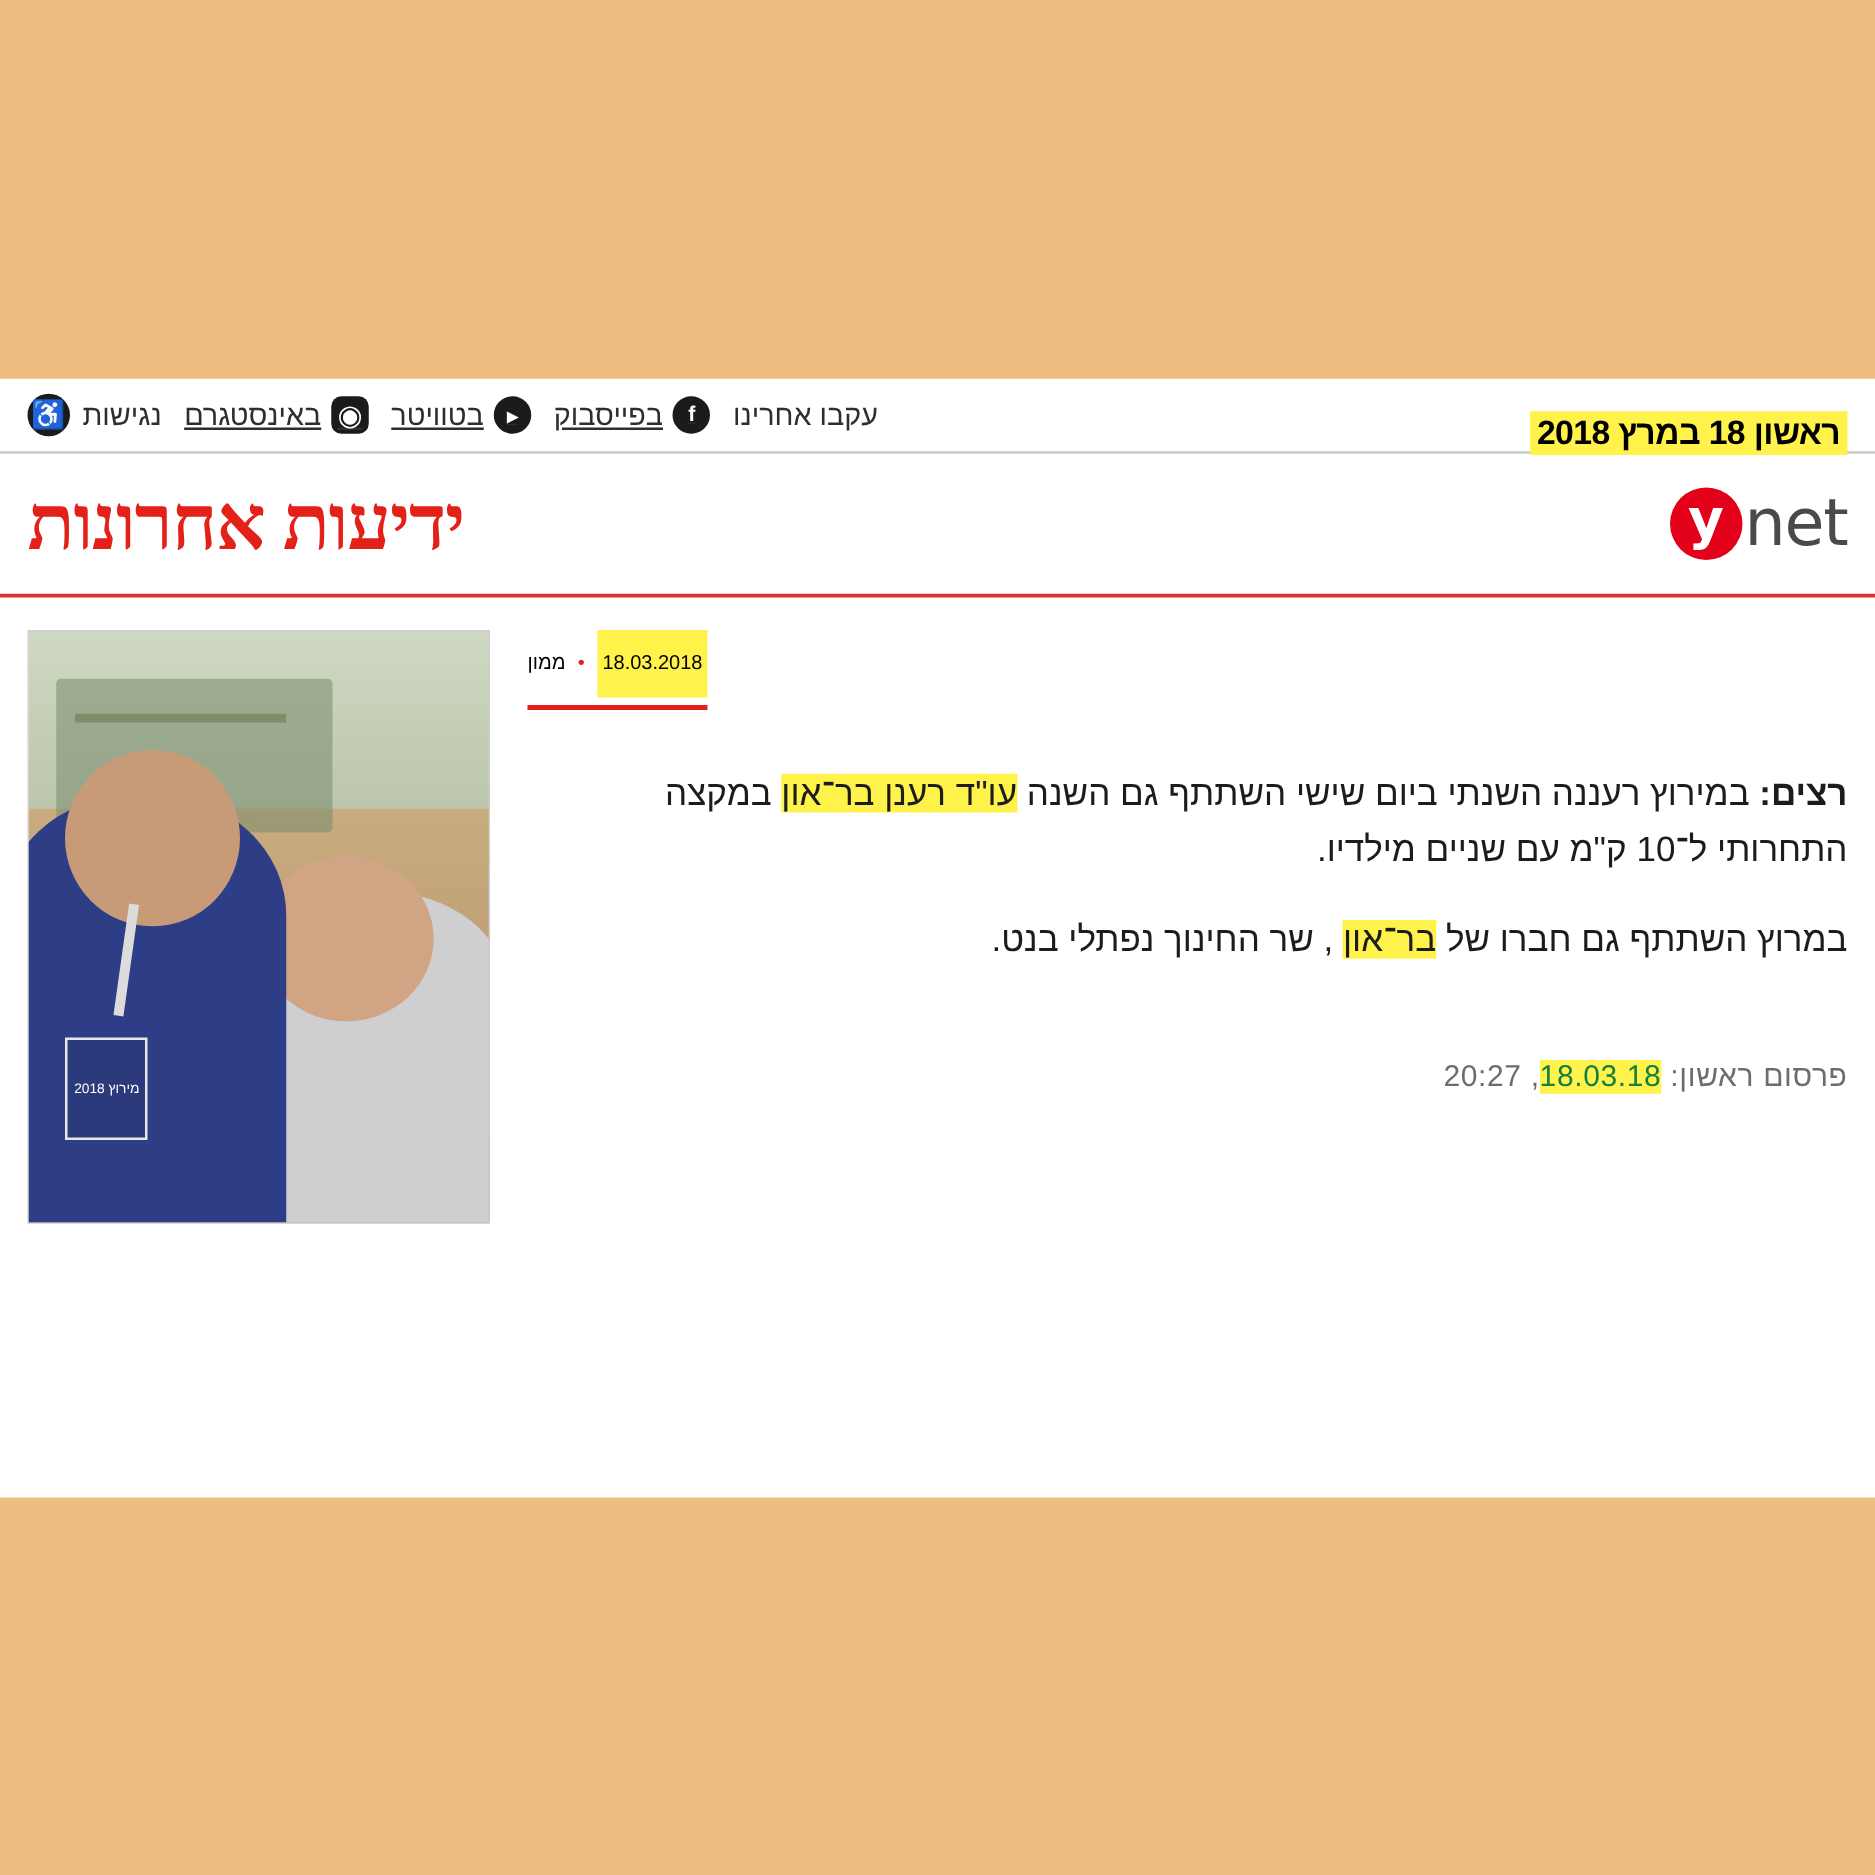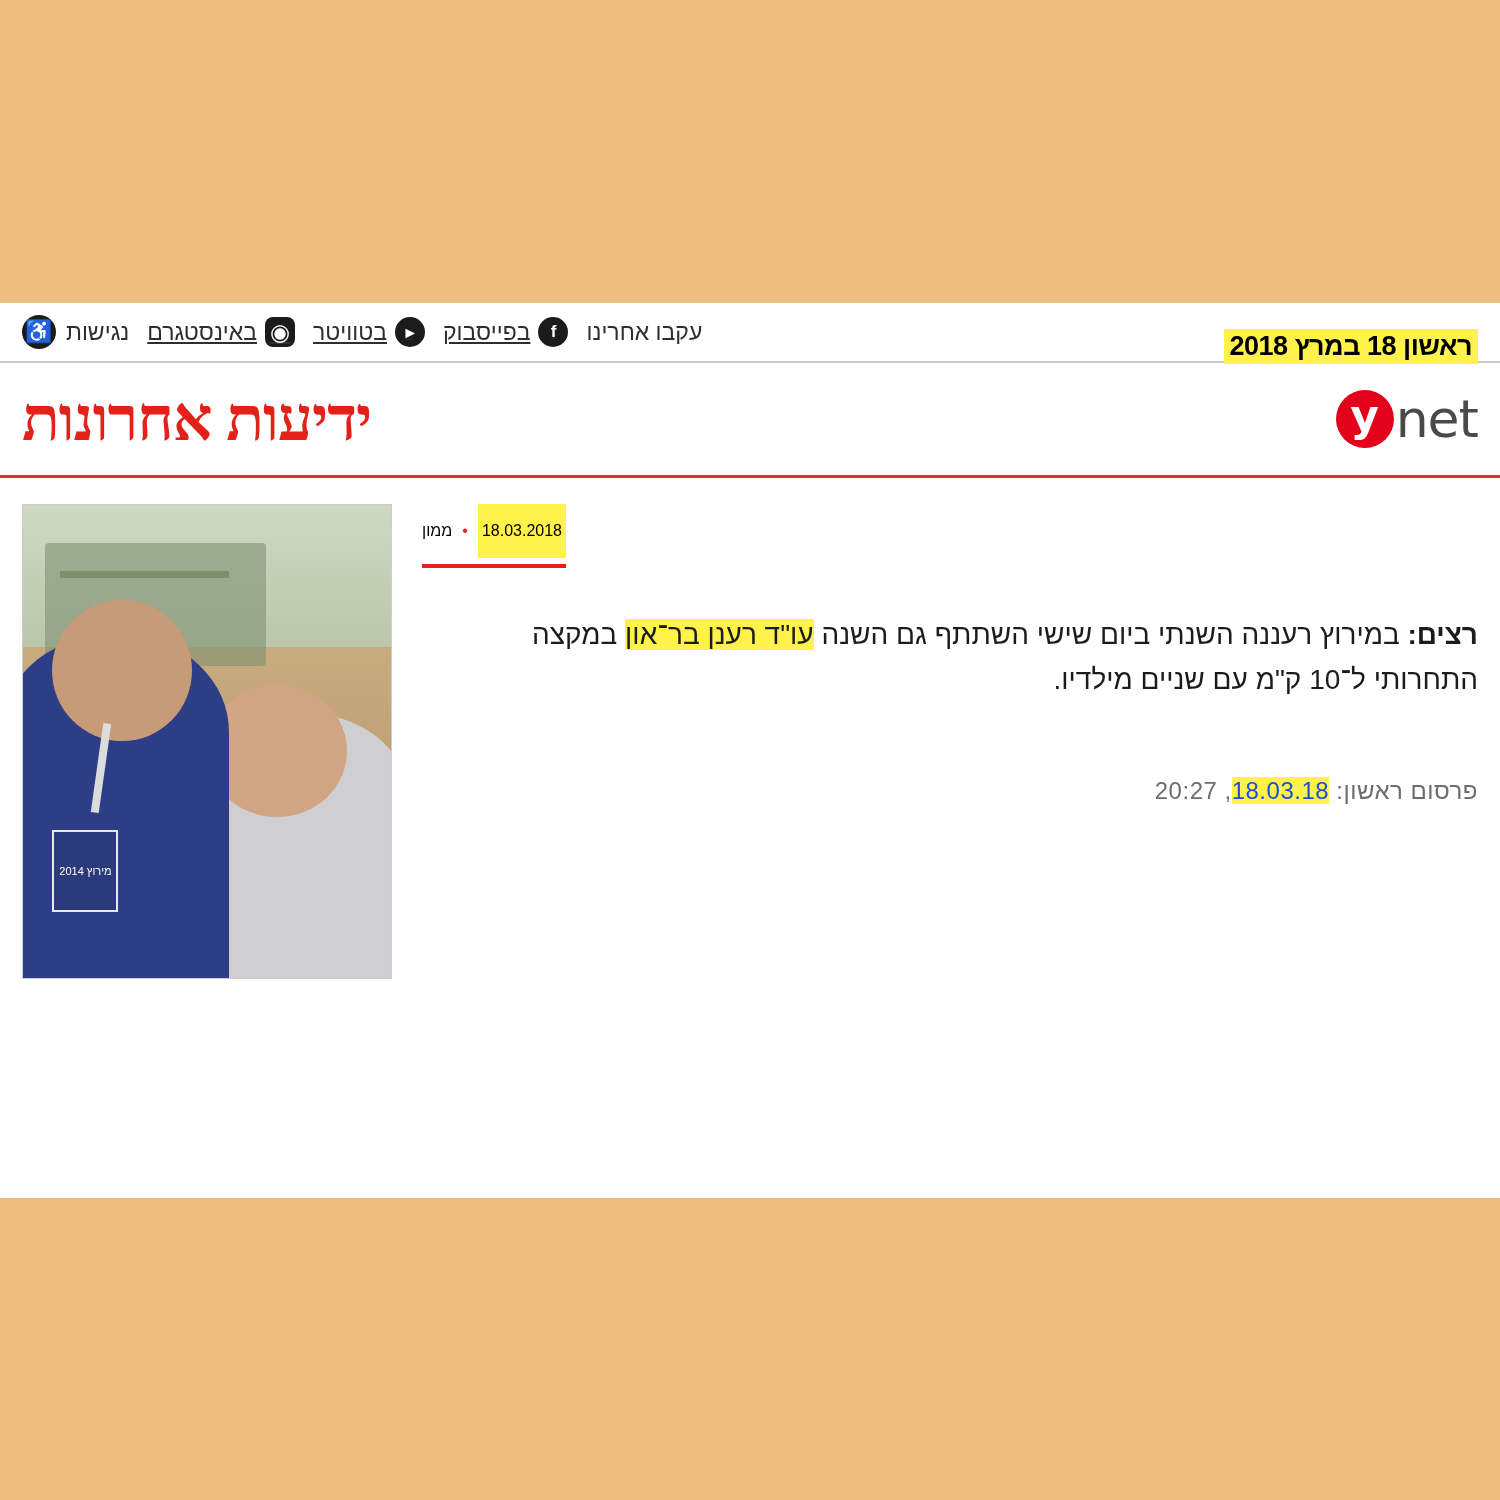--- a/index.html
+++ b/index.html
@@ -209,21 +209,21 @@
     margin-top: 8px;
   }
   .pubrow {
     margin-top: 74px;
     font-size: 24px;
     color: #6d6d6d;
     letter-spacing: 0.5px;
     direction: rtl;
     text-align: right;
   }
-  .pubrow .hl { color: #1d4ed8; }
+  .pubrow .hl { color: #15803d; }
 
   .photo-col {
     flex: 0 0 370px;
     width: 370px;
   }
   .photo {
     width: 370px;
     height: 475px;
     border: 1px solid #cdcdcd;
     box-sizing: border-box;
@@ -340,20 +340,21 @@
         <div class="kicker-inner">
           <span class="kicker-date">18.03.2018</span>
           <span class="kicker-sep">•</span>
           <span>ממון</span>
         </div>
       </div>
 
       <div class="body-text">
         <p><span class="bld">רצים:</span><span> במירוץ רעננה השנתי ביום שישי השתתף גם השנה </span><span class="hl">עו"ד רענן בר־און</span><span> במקצה התחרותי ל־10 ק"מ עם שניים מילדיו.</span></p>
 
+        <p><span>במרוץ השתתף גם חברו של </span><span class="hl">בר־און</span><span> , שר החינוך נפתלי בנט.</span></p>
 
       </div>
 
       <div class="pubrow">
         <span>פרסום ראשון:</span>
         <span class="hl">18.03.18</span><span>,</span>
         <span>20:27</span>
       </div>
     </div>
 
@@ -361,17 +362,17 @@
       <div class="photo">
         <div class="ph-sky"></div>
         <div class="ph-ground"></div>
         <div class="ph-play"></div>
         <div class="ph-bar"></div>
         <div class="ph-person-b"></div>
         <div class="ph-head-b"></div>
         <div class="ph-person-a"></div>
         <div class="ph-head-a"></div>
         <div class="ph-lanyard"></div>
-        <div class="ph-badge">מירוץ 2014</div>
+        <div class="ph-badge">מירוץ 2018</div>
       </div>
     </div>
   </div>
 </div>
 
 </body></html>

